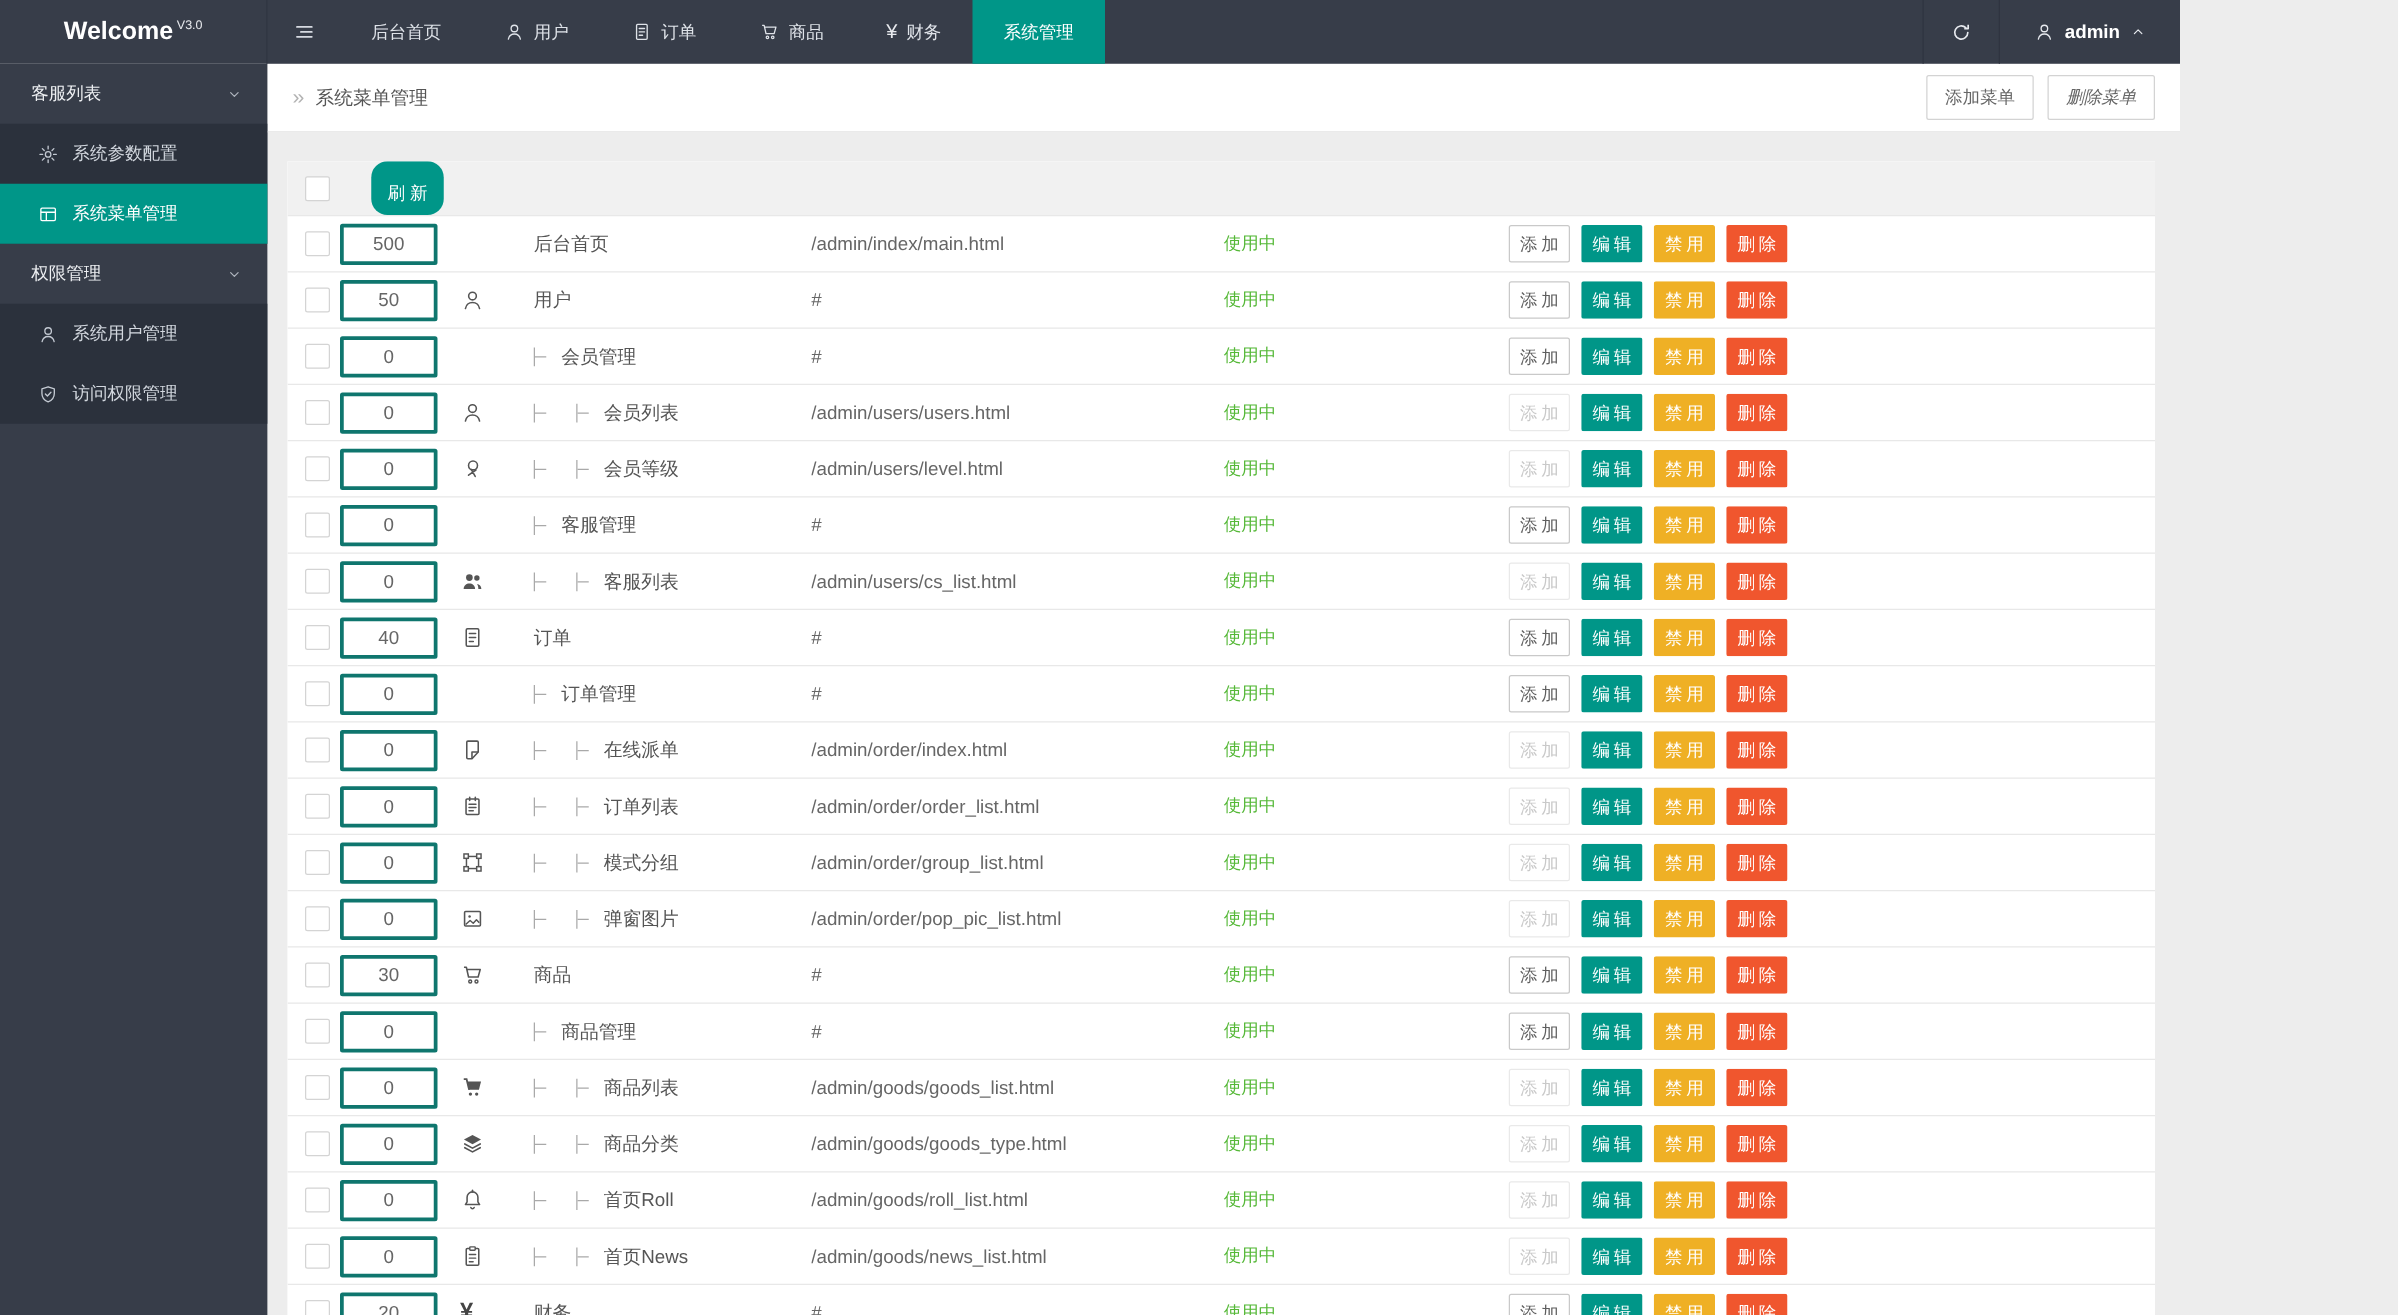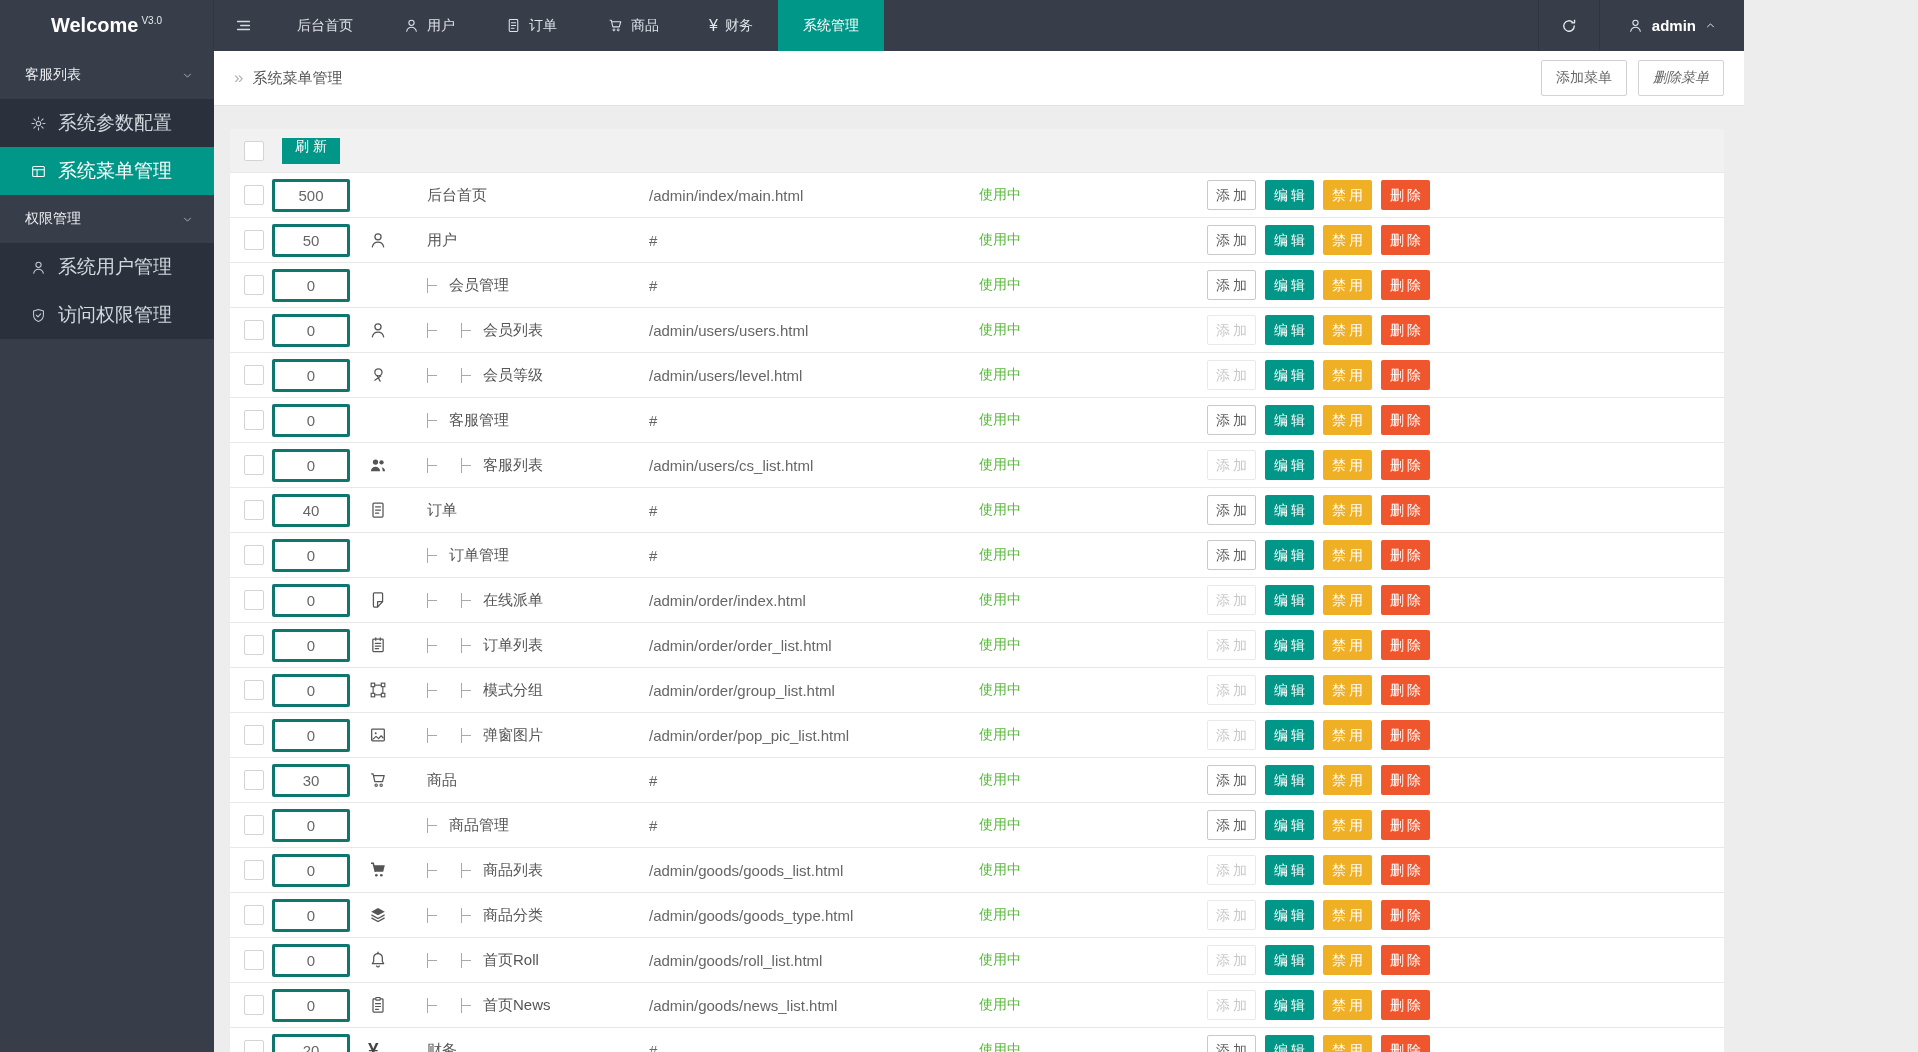--- a/index.html
+++ b/index.html
@@ -21,41 +21,41 @@
   .top-admin { display:flex; align-items:center; gap:8px; padding:0 27px; color:#fff; font-size:15px; cursor:pointer; }
   .top-admin .ic { width:17px; height:17px; color:#e6e9ee; }
   .caret { width:13px; height:13px; color:#e6e9ee; }
   .ic { display:block; }
 
   
   .sidebar { position:absolute; top:51px; left:0; width:214px; bottom:0; background:#373d49; }
   .sb-group { height:48px; display:flex; align-items:center; justify-content:space-between; padding:0 20px 0 25px; color:#eef0f3; font-size:14px; cursor:pointer; }
   .sb-chev { width:13px; height:13px; color:#aeb4bd; flex:none; }
   .sb-sub { background:#2b313c; }
-  .sb-item { height:48px; display:flex; align-items:center; gap:11px; padding-left:30px; color:#d3d8df; font-size:19px; cursor:pointer; }
+  .sb-item { height:48px; display:flex; align-items:center; gap:11px; padding-left:30px; color:#d3d8df; font-size:14px; cursor:pointer; }
   .sb-item .ic { width:17px; height:17px; color:#c3c9d2; flex:none; }
   .sb-item.active { background:#009688; color:#fff; }
   .sb-item.active .ic { color:#fff; }
 
   
   .main { position:absolute; left:214px; top:51px; right:0; bottom:0; overflow:hidden; }
   .crumbbar { height:55px; background:#fff; display:flex; align-items:center; padding:0 20px; border-bottom:1px solid #e3e3e3; }
   .crumb-sep { color:#b3b3b3; font-size:17px; }
   .crumb-title { color:#555; font-size:15px; margin-left:9px; }
   .crumb-spacer { flex:1; }
   .pg-btn { background:#fff; border:1px solid #d3d3d3; border-radius:2px; color:#666; font-size:14px; padding:8px 14px; cursor:pointer; font-family:inherit; }
   .pg-btn + .pg-btn { margin-left:11px;font-style:italic; }
 
   .content { height:946px; padding:23px 20px 0 16px; background:#ededed; overflow:hidden; }
   .card { background:#fff; overflow:hidden; }
 
   .toolbar { height:43px; background:#f1f1f1; display:flex; align-items:center; }
   .checkbox { width:20px; height:20px; border:1px solid #d4d4d4; border-radius:2px; background:#fff; cursor:pointer; flex:none; }
   .toolbar .checkbox { margin-left:14px; }
-  .refresh-btn { margin-left:18px; background:#009688; color:#fff; border:none; border-radius:0; font-size:14px; letter-spacing:4px; padding:0 9px 8px 13px; cursor:pointer; font-family:inherit; }
+  .refresh-btn { margin-left:33px; background:#009688; color:#fff; border:none; border-radius:13px; font-size:14px; letter-spacing:4px; padding:17px 9px 8px 13px; cursor:pointer; font-family:inherit; }
 
   .trow { height:45px; display:flex; align-items:center; border-top:1px solid #e8e8e8; background:#fff; }
   .trow .checkbox { margin-left:14px; }
   .sort { margin-left:8px; width:78px; height:33px; border:3px solid #0f766e; border-radius:2px; text-align:center; color:#666; font-size:15px; font-family:inherit; background:#fff; flex:none; }
   .icon-cell { margin-left:15px; width:26px; display:flex; justify-content:center; align-items:center; flex:none; }
   .row-ic { width:20px; height:20px; color:#555; }
   .txtic { font-size:19px; color:#444; font-weight:700; line-height:1; }
   .nav-item .txtic { color:#e8eaee; font-size:16px; font-weight:400; }
   .name-cell { margin-left:36px; width:212px; display:flex; align-items:center; color:#555; font-size:15px; flex:none; }
   .tick { width:10px; height:15px; border-left:1px solid #a9a9a9; position:relative; margin-right:12px; flex:none; }

